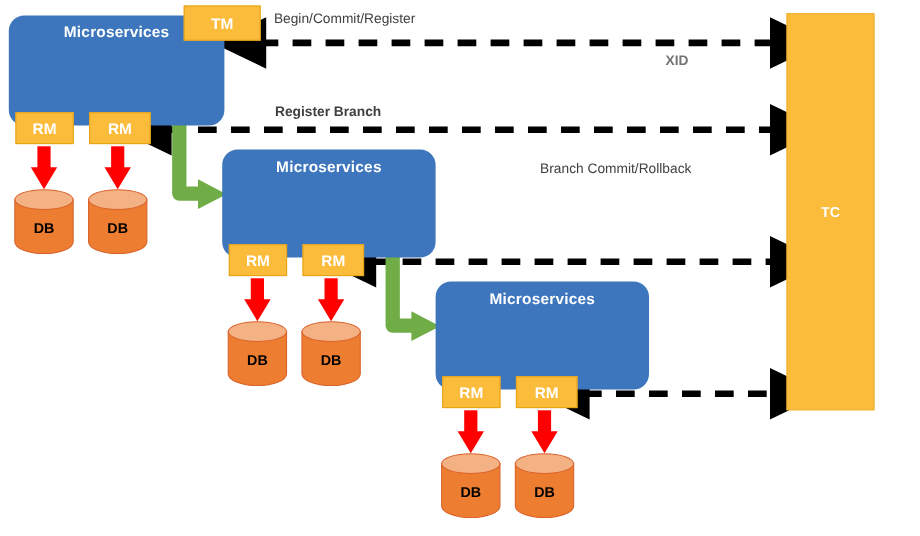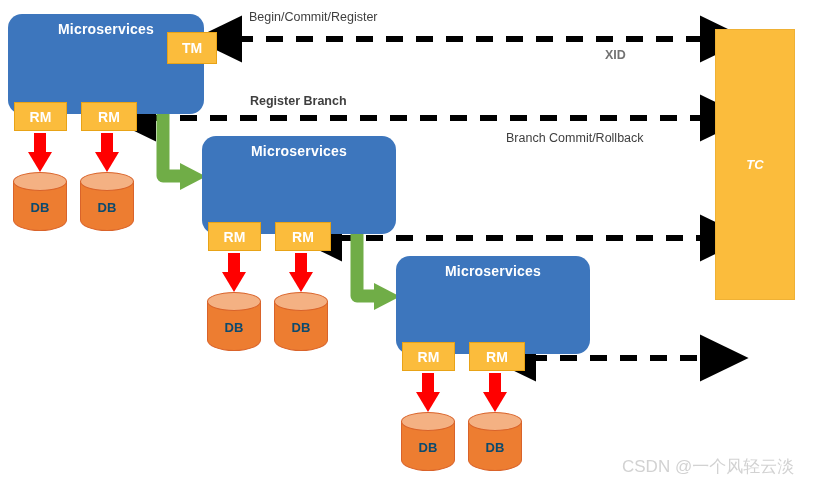--- a/index.html
+++ b/index.html
@@ -99,21 +99,21 @@
     border: 1px solid #d9632a;
     border-radius: 50%;
     box-sizing: border-box;
   }
   .db-label {
     position: absolute;
     left: 0;
     right: 0;
     top: 28px;
     text-align: center;
-    color: #0c4a6e;
+    color: #000000;
     font-weight: bold;
     font-size: 13px;
     font-family: "Liberation Sans", sans-serif;
   }
   
   .edge-label {
     position: absolute;
     color: #3f3f3f;
     font-size: 12.5px;
     white-space: nowrap;
@@ -197,21 +197,21 @@
     </g>
     <g>
       <rect x="489" y="373" width="12" height="22" fill="#ff0000"></rect>
       <path d="M483,392 L507,392 L495,412 Z" fill="#ff0000"></path>
     </g>
   </svg>
 
   <div class="ms-box" style="left:8px; top:14px; width:196px; height:100px;">
     <div class="ms-label">Microservices</div>
   </div>
-  <div class="amber-box" style="left:167px; top:32px; width:50px; height:32px;">
+  <div class="amber-box" style="left:167px; top:5px; width:70px; height:32px;">
     <span>TM</span>
   </div>
   <div class="amber-box" style="left:14px; top:102px; width:53px; height:29px;">
     <span>RM</span>
   </div>
   <div class="amber-box" style="left:81px; top:102px; width:56px; height:29px;">
     <span>RM</span>
   </div>
   <div class="db" style="left:13px; top:172px;">
     <div class="db-body"></div>
@@ -257,24 +257,23 @@
     <div class="db-body"></div>
     <div class="db-top"></div>
     <div class="db-label">DB</div>
   </div>
   <div class="db" style="left:468px; top:412px;">
     <div class="db-body"></div>
     <div class="db-top"></div>
     <div class="db-label">DB</div>
   </div>
 
-  <div class="tc-box" style="left:715px; top:29px; width:80px; height:271px;font-style:italic;">
+  <div class="tc-box" style="left:715px; top:12px; width:80px; height:361px;">
     <span>TC</span>
   </div>
 
   <div class="edge-label" style="left:249px; top:10px;">Begin/Commit/Register</div>
   <div class="edge-label bold" style="left:605px; top:48px;">XID</div>
   <div class="edge-label" style="left:250px; top:94px;font-weight:bold;">Register Branch</div>
-  <div class="edge-label" style="left:491px; top:131px;margin-left:15px;">Branch Commit/Rollback</div>
-
-  <div class="watermark" style="left:622px; top:455px;">CSDN @一个风轻云淡</div>
+  <div class="edge-label" style="left:491px; top:146px;">Branch Commit/Rollback</div>
+
 
 </div>
 
 </body></html>

